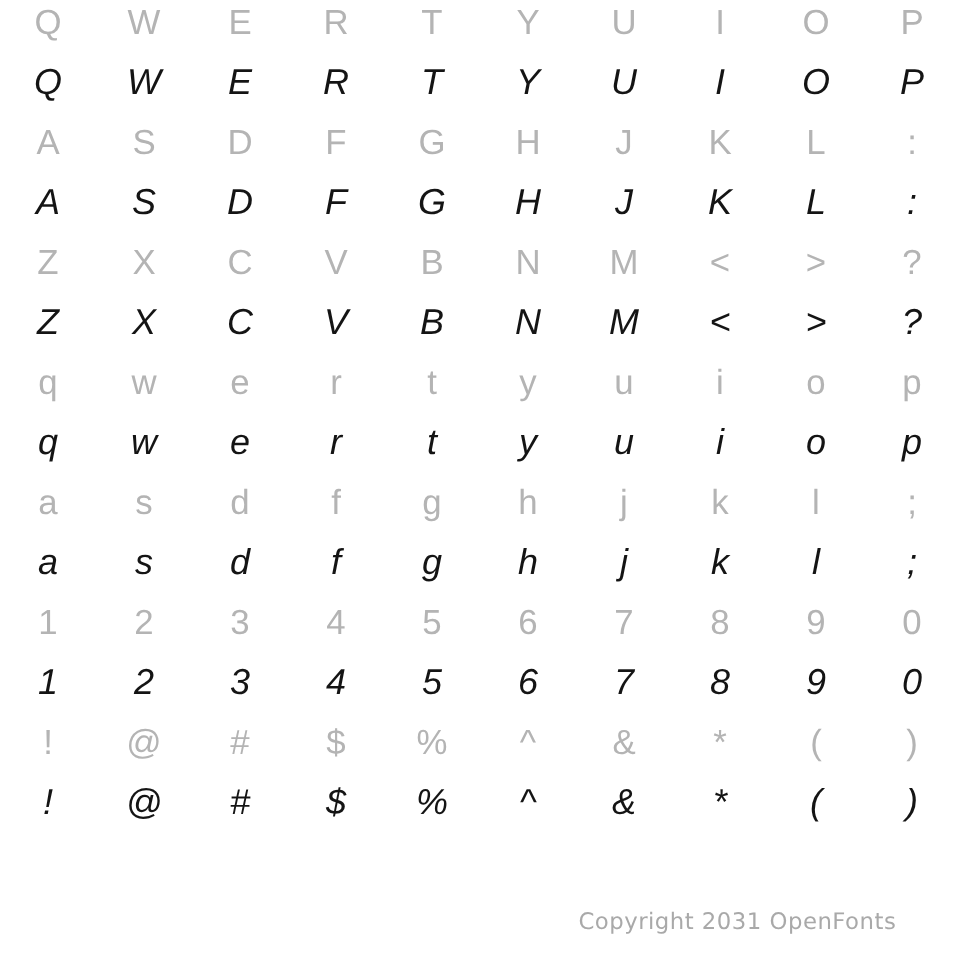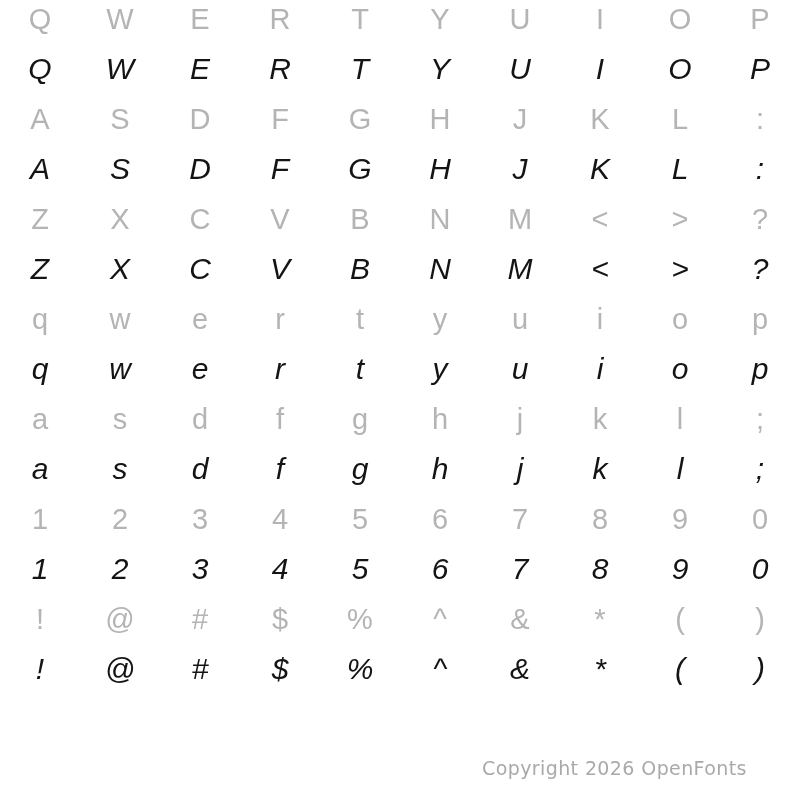--- a/index.html
+++ b/index.html
@@ -66,14 +66,14 @@
       <div class="glyph-row row-black" style="top: 244px; color: rgb(20, 20, 20);"><span class="glyph-cell">Z</span><span class="glyph-cell">X</span><span class="glyph-cell">C</span><span class="glyph-cell">V</span><span class="glyph-cell">B</span><span class="glyph-cell">N</span><span class="glyph-cell">M</span><span class="glyph-cell">&lt;</span><span class="glyph-cell">&gt;</span><span class="glyph-cell">?</span></div>
       <div class="glyph-row row-gray" style="top: 294px; color: rgb(180, 180, 180);"><span class="glyph-cell">q</span><span class="glyph-cell">w</span><span class="glyph-cell">e</span><span class="glyph-cell">r</span><span class="glyph-cell">t</span><span class="glyph-cell">y</span><span class="glyph-cell">u</span><span class="glyph-cell">i</span><span class="glyph-cell">o</span><span class="glyph-cell">p</span></div>
       <div class="glyph-row row-black" style="top: 344px; color: rgb(20, 20, 20);"><span class="glyph-cell">q</span><span class="glyph-cell">w</span><span class="glyph-cell">e</span><span class="glyph-cell">r</span><span class="glyph-cell">t</span><span class="glyph-cell">y</span><span class="glyph-cell">u</span><span class="glyph-cell">i</span><span class="glyph-cell">o</span><span class="glyph-cell">p</span></div>
       <div class="glyph-row row-gray" style="top: 394px; color: rgb(180, 180, 180);"><span class="glyph-cell">a</span><span class="glyph-cell">s</span><span class="glyph-cell">d</span><span class="glyph-cell">f</span><span class="glyph-cell">g</span><span class="glyph-cell">h</span><span class="glyph-cell">j</span><span class="glyph-cell">k</span><span class="glyph-cell">l</span><span class="glyph-cell">;</span></div>
       <div class="glyph-row row-black" style="top: 444px; color: rgb(20, 20, 20);"><span class="glyph-cell">a</span><span class="glyph-cell">s</span><span class="glyph-cell">d</span><span class="glyph-cell">f</span><span class="glyph-cell">g</span><span class="glyph-cell">h</span><span class="glyph-cell">j</span><span class="glyph-cell">k</span><span class="glyph-cell">l</span><span class="glyph-cell">;</span></div>
       <div class="glyph-row row-gray" style="top: 494px; color: rgb(180, 180, 180);"><span class="glyph-cell">1</span><span class="glyph-cell">2</span><span class="glyph-cell">3</span><span class="glyph-cell">4</span><span class="glyph-cell">5</span><span class="glyph-cell">6</span><span class="glyph-cell">7</span><span class="glyph-cell">8</span><span class="glyph-cell">9</span><span class="glyph-cell">0</span></div>
       <div class="glyph-row row-black" style="top: 544px; color: rgb(20, 20, 20);"><span class="glyph-cell">1</span><span class="glyph-cell">2</span><span class="glyph-cell">3</span><span class="glyph-cell">4</span><span class="glyph-cell">5</span><span class="glyph-cell">6</span><span class="glyph-cell">7</span><span class="glyph-cell">8</span><span class="glyph-cell">9</span><span class="glyph-cell">0</span></div>
       <div class="glyph-row row-gray" style="top: 594px; color: rgb(180, 180, 180);"><span class="glyph-cell">!</span><span class="glyph-cell">@</span><span class="glyph-cell">#</span><span class="glyph-cell">$</span><span class="glyph-cell">%</span><span class="glyph-cell">^</span><span class="glyph-cell">&amp;</span><span class="glyph-cell">*</span><span class="glyph-cell">(</span><span class="glyph-cell">)</span></div>
       <div class="glyph-row row-black" style="top: 644px; color: rgb(20, 20, 20);"><span class="glyph-cell">!</span><span class="glyph-cell">@</span><span class="glyph-cell">#</span><span class="glyph-cell">$</span><span class="glyph-cell">%</span><span class="glyph-cell">^</span><span class="glyph-cell">&amp;</span><span class="glyph-cell">*</span><span class="glyph-cell">(</span><span class="glyph-cell">)</span></div>
     </div>
-  <div class="copyright" style="color: rgb(169, 169, 169);">Copyright 2026 OpenFonts</div>
+  <div class="copyright" style="color: rgb(169, 169, 169);">Copyright 2031 OpenFonts</div>
 </div>
 
 </body></html>

